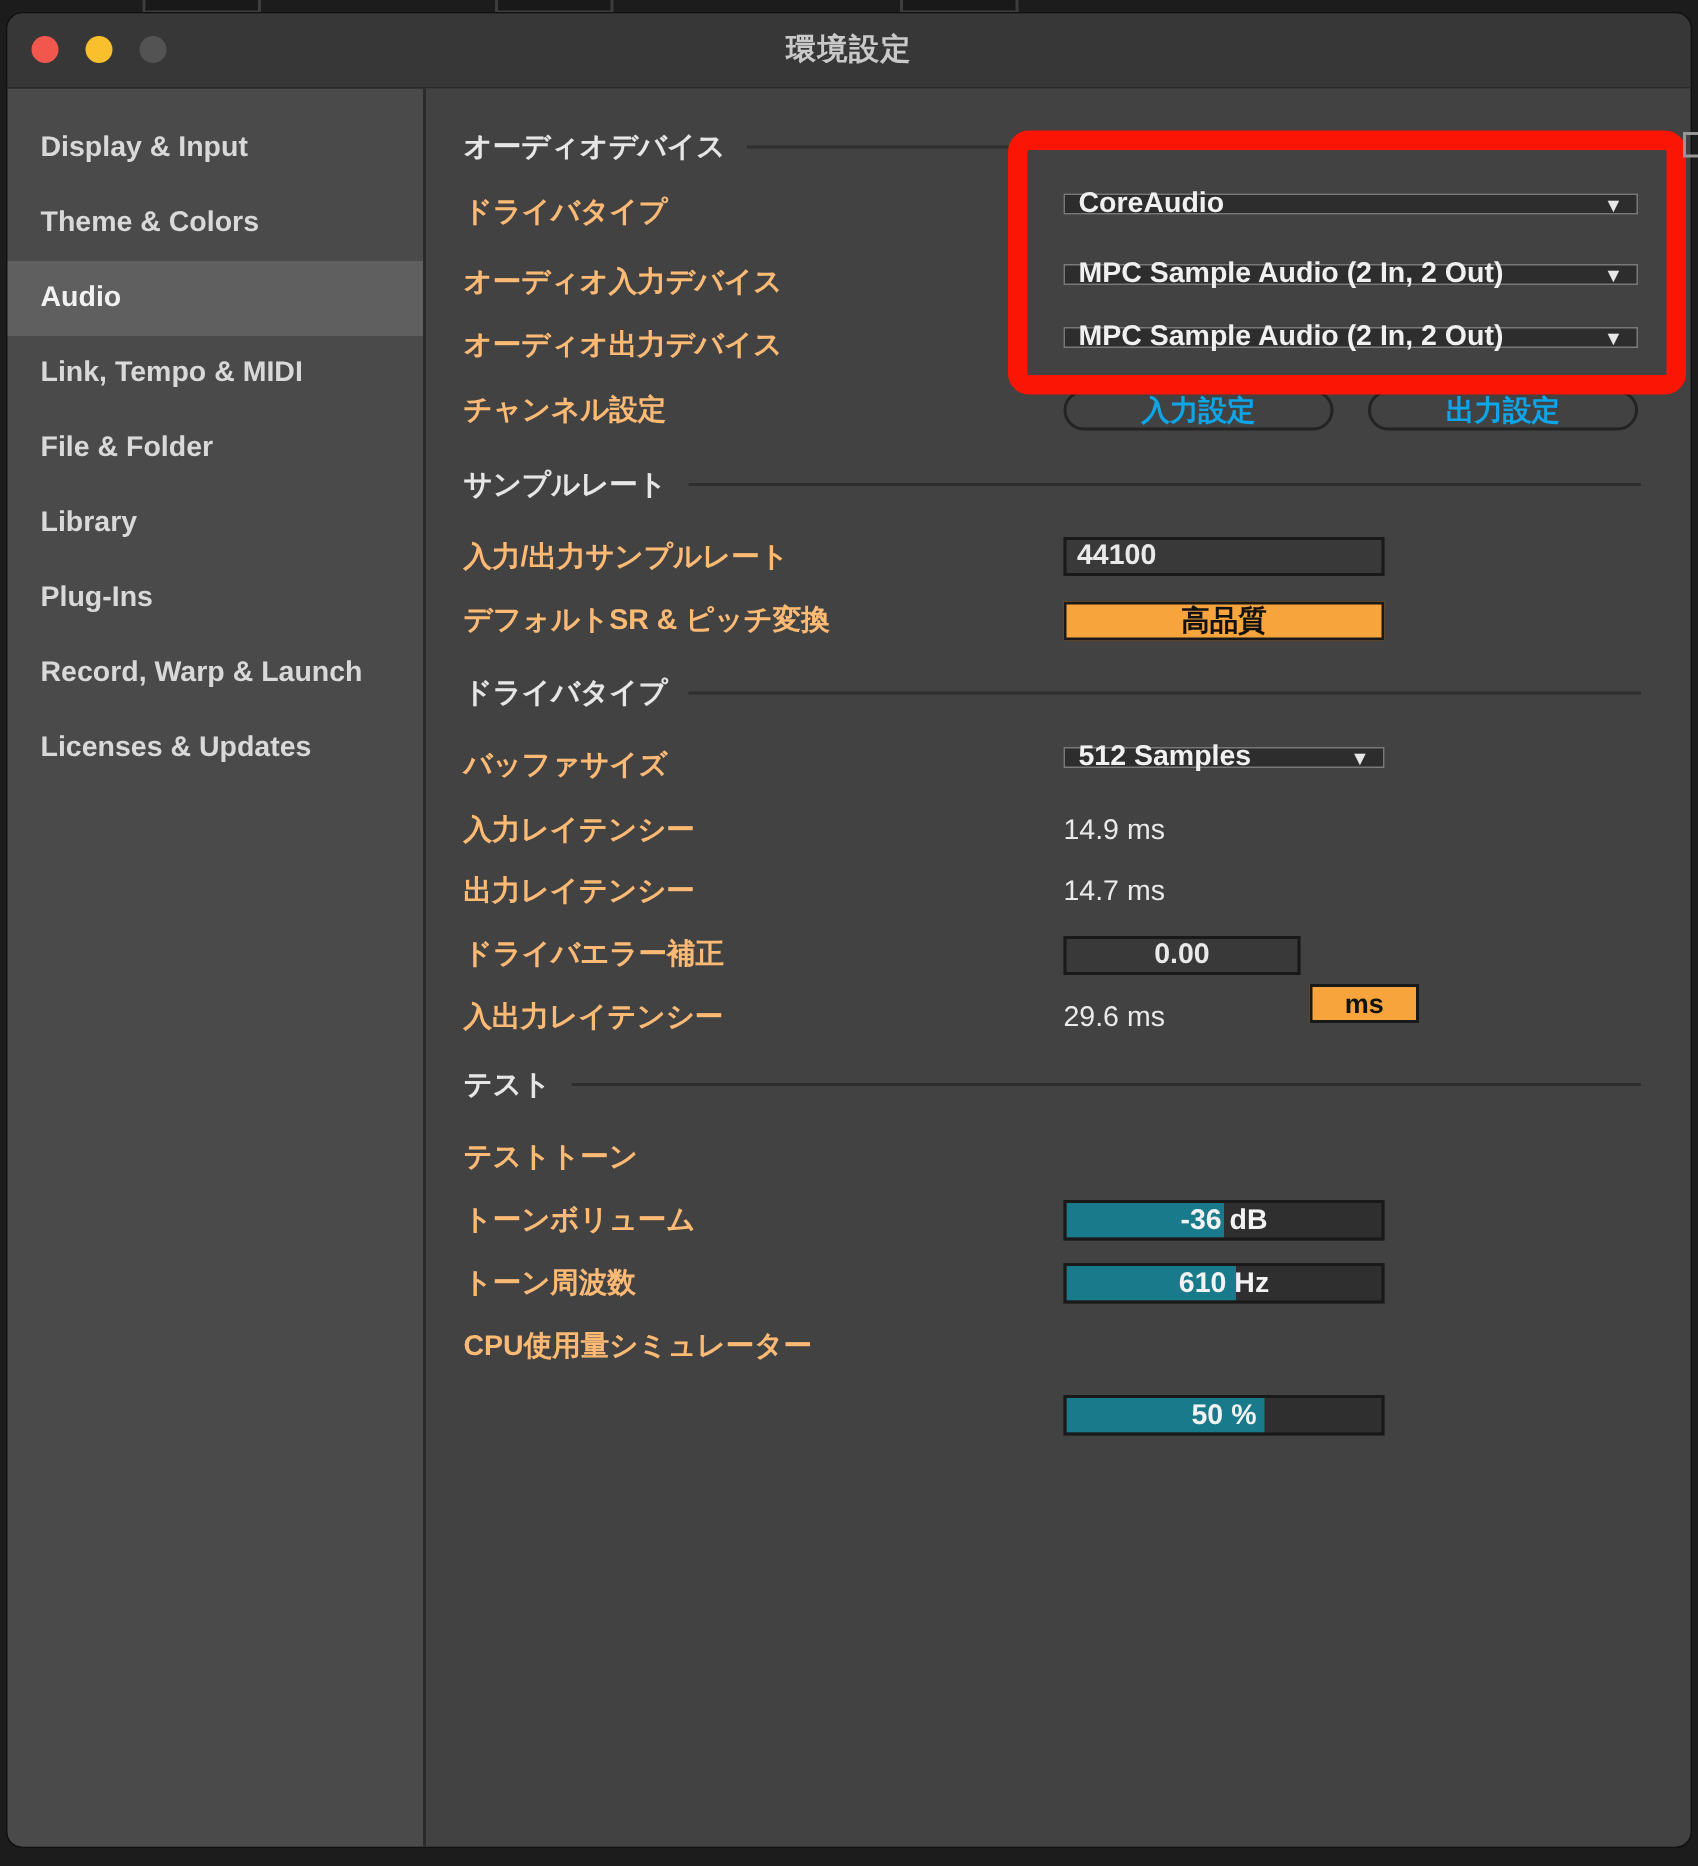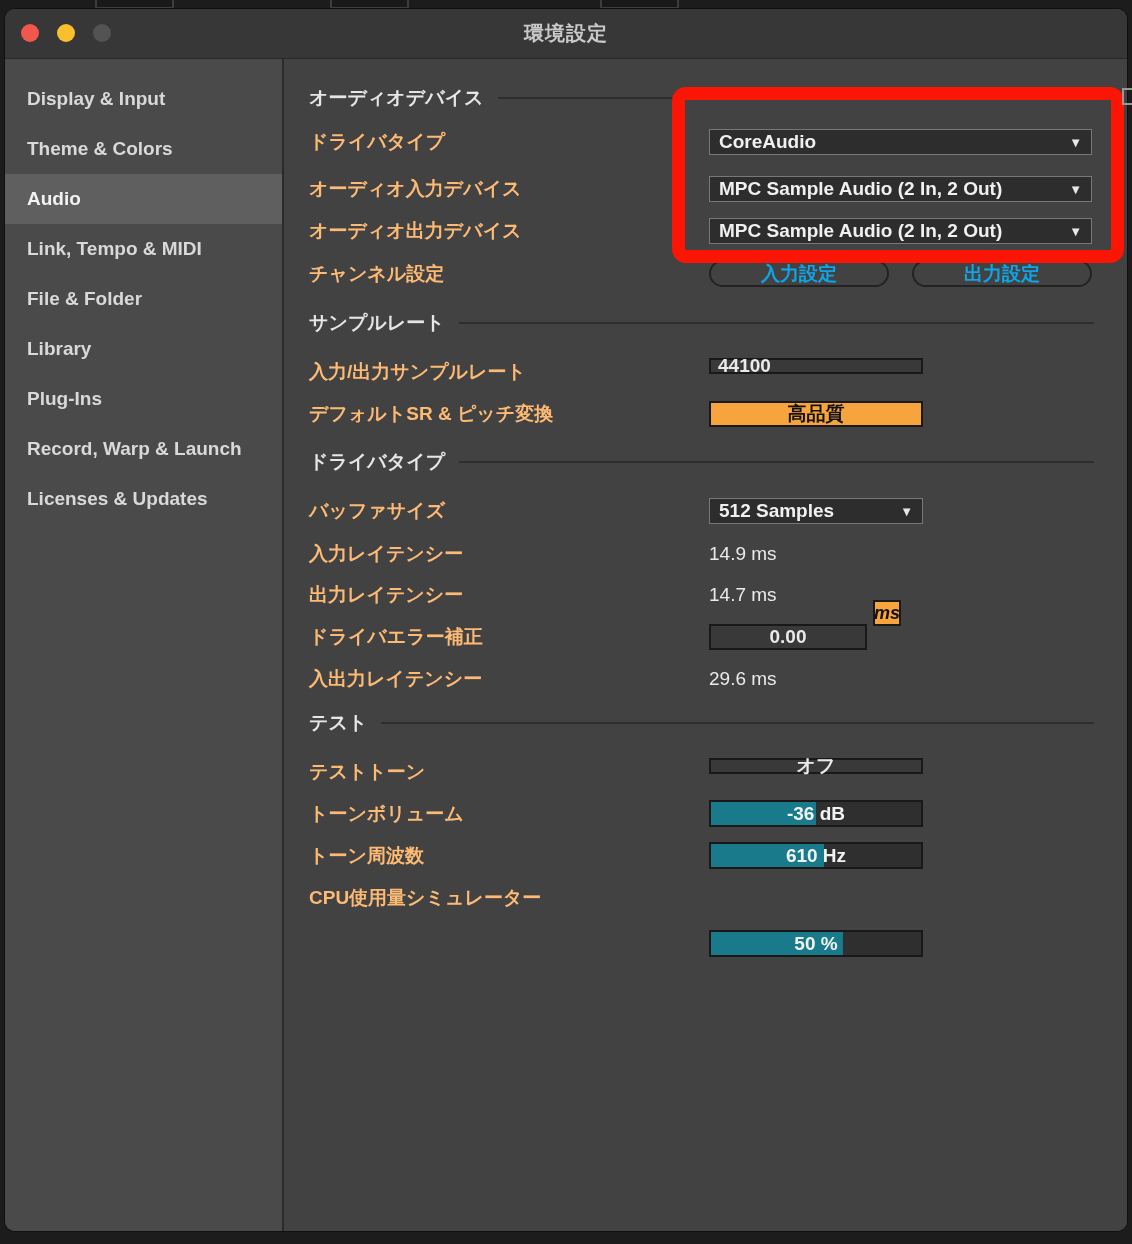--- a/index.html
+++ b/index.html
@@ -40,34 +40,34 @@
   .main{flex:1;position:relative;background:#424242;border-left:2px solid #2b2b2b;}
 
   .sec-head{position:absolute;left:25px;height:24px;display:flex;align-items:center;}
   .sec-head .t{font-size:19px;font-weight:bold;color:#e6e6e6;white-space:nowrap;}
   .sec-head .line{height:2px;background:#2e2e2e;margin-left:14px;flex:1;}
 
   .lbl{
     position:absolute;left:25px;font-size:19px;font-weight:bold;color:#fdba74;white-space:nowrap;
   }
   .dropdown{
-    position:absolute;left:425px;height:26px;box-sizing:border-box;
+    position:absolute;left:425px;height:14px;box-sizing:border-box;
     background:#2d2d2d;border:1px solid #787878;
     display:flex;align-items:center;padding:0 9px;cursor:pointer;
   }
   .dropdown .val{flex:1;font-size:19px;font-weight:bold;color:#f0f0f0;white-space:nowrap;overflow:hidden;}
   .dropdown .arrow{font-size:13px;color:#e8e8e8;margin-left:6px;}
 
   .pill{
     position:absolute;height:27px;box-sizing:border-box;border:2px solid #232323;border-radius:14px;
     background:transparent;font-size:19px;font-weight:bold;color:#0ea5e9;
     display:flex;align-items:center;justify-content:center;cursor:pointer;
   }
   .field{
-    position:absolute;left:425px;width:214px;height:16px;box-sizing:border-box;
+    position:absolute;left:425px;width:214px;height:26px;box-sizing:border-box;
     background:#393939;border:2px solid #191919;
     font-size:19px;font-weight:bold;color:#eaeaea;
     display:flex;align-items:center;padding:0 7px;
   }
   .field.center{justify-content:center;}
   .btn-orange{
     position:absolute;left:425px;width:214px;height:26px;box-sizing:border-box;
     background:#f7a43d;border:2px solid #191919;
     font-size:19px;font-weight:bold;color:#111;
     display:flex;align-items:center;justify-content:center;cursor:pointer;
@@ -180,34 +180,31 @@
       <div class="lbl" style="top:482px;line-height:26px;">入力レイテンシー</div>
       <div class="static-val" style="top:482px;line-height:26px;">14.9 ms</div>
 
       <div class="lbl" style="top:523px;line-height:26px;">出力レイテンシー</div>
       <div class="static-val" style="top:523px;line-height:26px;">14.7 ms</div>
 
       <div class="lbl" style="top:565px;line-height:26px;">ドライバエラー補正</div>
       <div class="field center" style="top:565px;width:158px;height:26px;">
         <span>0.00</span>
       </div>
-      <div class="unit-badge" style="top:541px;left:589px;width:28px;font-style:italic;">ms</div>
+      <div class="unit-badge" style="top:597px;left:589px;width:73px;">ms</div>
 
       <div class="lbl" style="top:607px;line-height:26px;">入出力レイテンシー</div>
       <div class="static-val" style="top:607px;line-height:26px;">29.6 ms</div>
 
       <div class="sec-head" style="top:652px;right:33px;">
         <span class="t">テスト</span>
         <span class="line"></span>
       </div>
 
       <div class="lbl" style="top:699px;line-height:27px;">テストトーン</div>
-      <div class="field center" style="top:699px;">
-        <span>オフ</span>
-      </div>
 
       <div class="lbl" style="top:741px;line-height:27px;">トーンボリューム</div>
       <div class="slider" style="top:741px;">
         <div class="fill" style="width: 50%;"></div>
         <div class="txt">-36 dB</div>
       </div>
 
       <div class="lbl" style="top:783px;line-height:27px;">トーン周波数</div>
       <div class="slider" style="top:783px;">
         <div class="fill" style="width: 54%;"></div>

